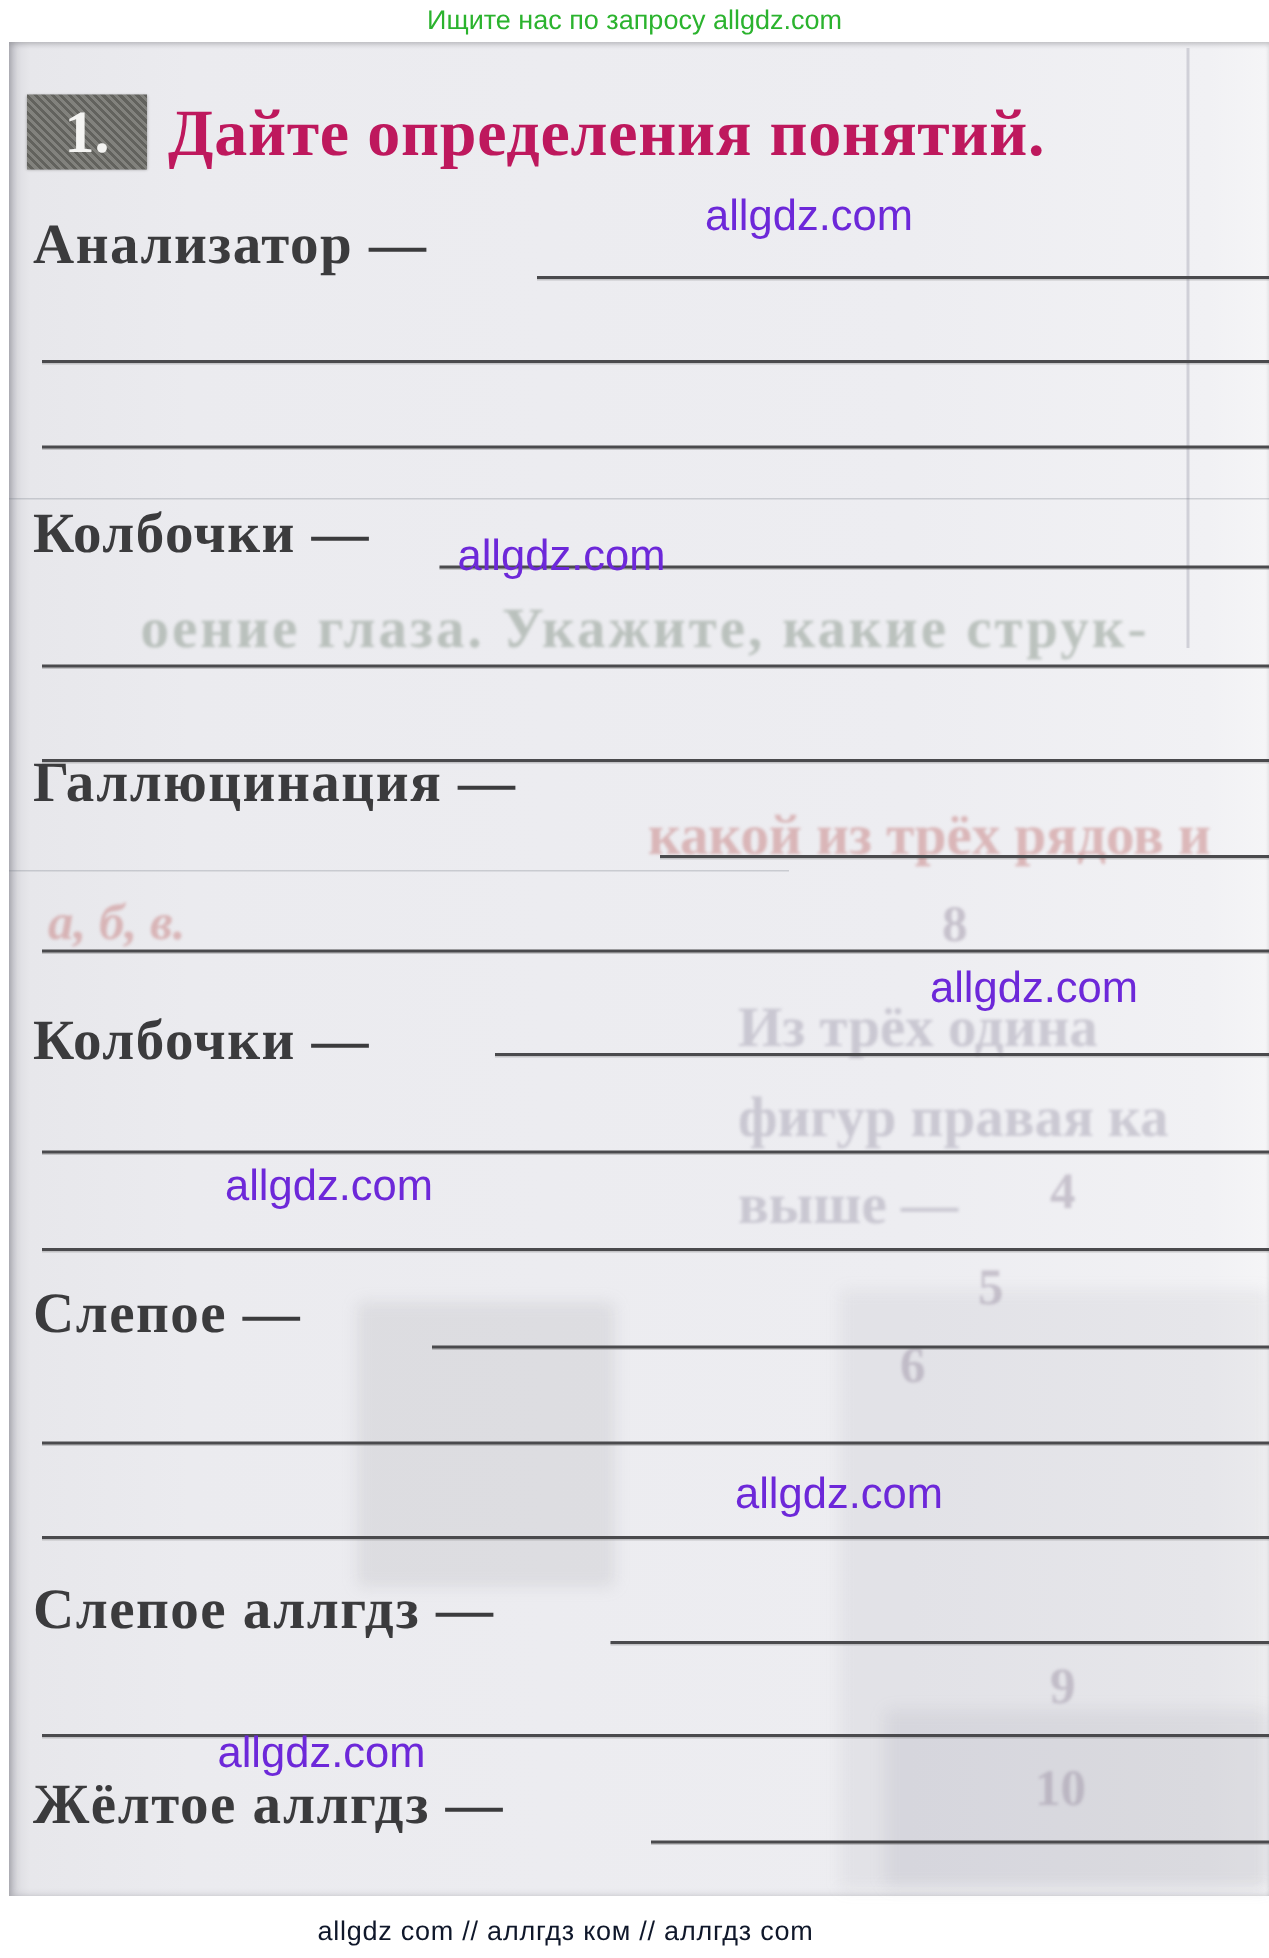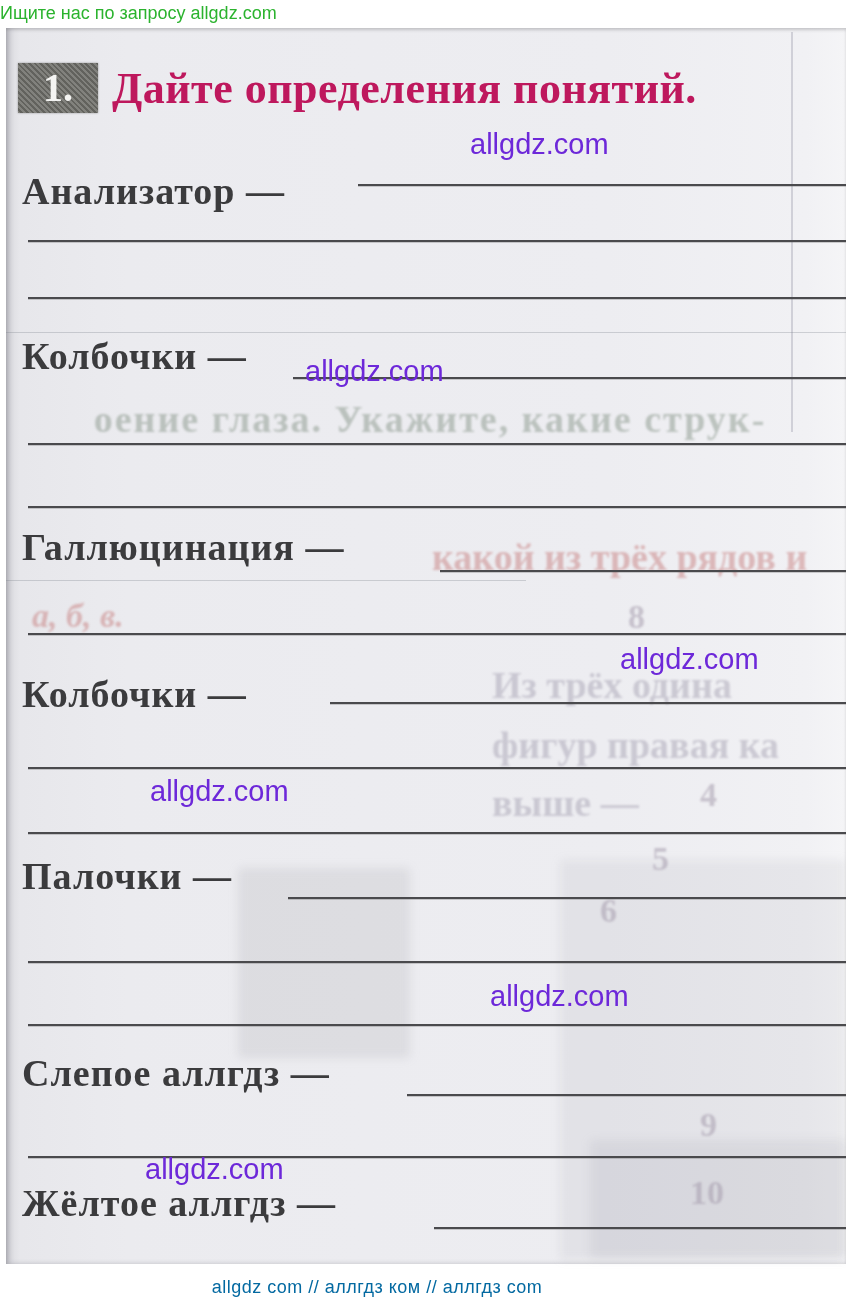--- a/index.html
+++ b/index.html
@@ -2,21 +2,21 @@
 <html><head>
 <meta charset="utf-8">
 <style>
   html,body{margin:0;padding:0;}
   body{
     width:846px;height:1305px;position:relative;overflow:hidden;
     background:#ffffff;font-family:"Liberation Serif",serif;
   }
   
   .top-notice{
-    position:absolute;top:3px;left:0;width:846px;text-align:left;
+    position:absolute;top:3px;left:0;width:846px;text-align:center;
     font-family:"Liberation Sans",sans-serif;font-size:18px;color:#2bb32e;
   }
   
   .paper{
     position:absolute;left:6px;top:28px;width:840px;height:1236px;
     background:linear-gradient(90deg,#d8d8dd 0px,#e7e7eb 14px,#ebebef 120px,#ededf1 600px,#f1f1f4 800px,#f5f5f7 840px);
     box-shadow:inset 0 2px 3px rgba(0,0,0,.10), inset 3px 0 5px rgba(60,60,70,.25);
   }
   
   .vline{position:absolute;width:2px;background:rgba(168,168,182,.45);}
@@ -37,21 +37,21 @@
     font:700 38px/1.05 "Liberation Serif",serif;color:#3b3b3d;letter-spacing:1px;
   }
   .rule{position:absolute;height:2px;background:#4a4a4d;box-shadow:0 1px 0 rgba(74,74,77,.25);}
   .rule.faint{height:1px;background:rgba(120,125,135,.30);box-shadow:none;}
   .wm{
     position:absolute;white-space:nowrap;
     font:400 29px/1 "Liberation Sans",sans-serif;color:#6d28d9;
   }
   .footer{
     position:absolute;top:1277px;left:0;width:754px;text-align:center;
-    font:400 18px/1.2 "Liberation Sans",sans-serif;color:#0369a1;letter-spacing:.5px;
+    font:400 18px/1.2 "Liberation Sans",sans-serif;color:#0f172a;letter-spacing:.5px;
   }
   
   .bleed{
     position:absolute;white-space:nowrap;
     font:700 38px/1.05 "Liberation Serif",serif;
     filter:blur(1.2px);pointer-events:none;
   }
   .bleed.greenish{color:rgba(145,158,148,.55);}
   .bleed.reddish{color:rgba(200,128,128,.50);}
   .bleed.grayish{color:rgba(160,156,174,.45);}
@@ -86,40 +86,40 @@
 <div class="digit" style="left:628px;top:600px;">8</div>
 <div class="digit" style="left:700px;top:778px;">4</div>
 <div class="digit" style="left:652px;top:842px;">5</div>
 <div class="digit" style="left:600px;top:894px;">6</div>
 <div class="digit" style="left:700px;top:1108px;">9</div>
 <div class="digit" style="left:690px;top:1176px;">10</div>
 
 <div class="badge">1.</div>
 <div class="title">Дайте определения понятий.</div>
 
-<div class="term" style="top:144px;margin-top:28px;">Анализатор —</div>
+<div class="term" style="top:144px;">Анализатор —</div>
 <div class="rule" style="left:358px;top:184px;width:488px;"></div>
 <div class="rule" style="left:28px;top:240px;width:818px;"></div>
 <div class="rule" style="left:28px;top:297px;width:818px;"></div>
 
 <div class="term" style="top:337px;">Колбочки —</div>
 <div class="rule" style="left:293px;top:377px;width:553px;"></div>
 <div class="rule" style="left:28px;top:443px;width:818px;"></div>
 <div class="rule" style="left:28px;top:506px;width:818px;"></div>
 
-<div class="term" style="top:528px;">Галлюцинация —</div>
+<div class="term" style="top:503px;">Галлюцинация —</div>
 <div class="rule" style="left:440px;top:570px;width:406px;"></div>
 <div class="rule" style="left:28px;top:633px;width:818px;"></div>
 
 <div class="term" style="top:675px;">Колбочки —</div>
 <div class="rule" style="left:330px;top:702px;width:516px;"></div>
 <div class="rule" style="left:28px;top:767px;width:818px;"></div>
 <div class="rule" style="left:28px;top:832px;width:818px;"></div>
 
-<div class="term" style="top:857px;">Палочки —</div>
+<div class="term" style="top:857px;">Слепое —</div>
 <div class="rule" style="left:288px;top:897px;width:558px;"></div>
 <div class="rule" style="left:28px;top:961px;width:818px;"></div>
 <div class="rule" style="left:28px;top:1024px;width:818px;"></div>
 
 <div class="term" style="top:1054px;">Слепое аллгдз —</div>
 <div class="rule" style="left:407px;top:1094px;width:439px;"></div>
 <div class="rule" style="left:28px;top:1156px;width:818px;"></div>
 
 <div class="term" style="top:1184px;">Жёлтое аллгдз —</div>
 <div class="rule" style="left:434px;top:1227px;width:412px;"></div>

